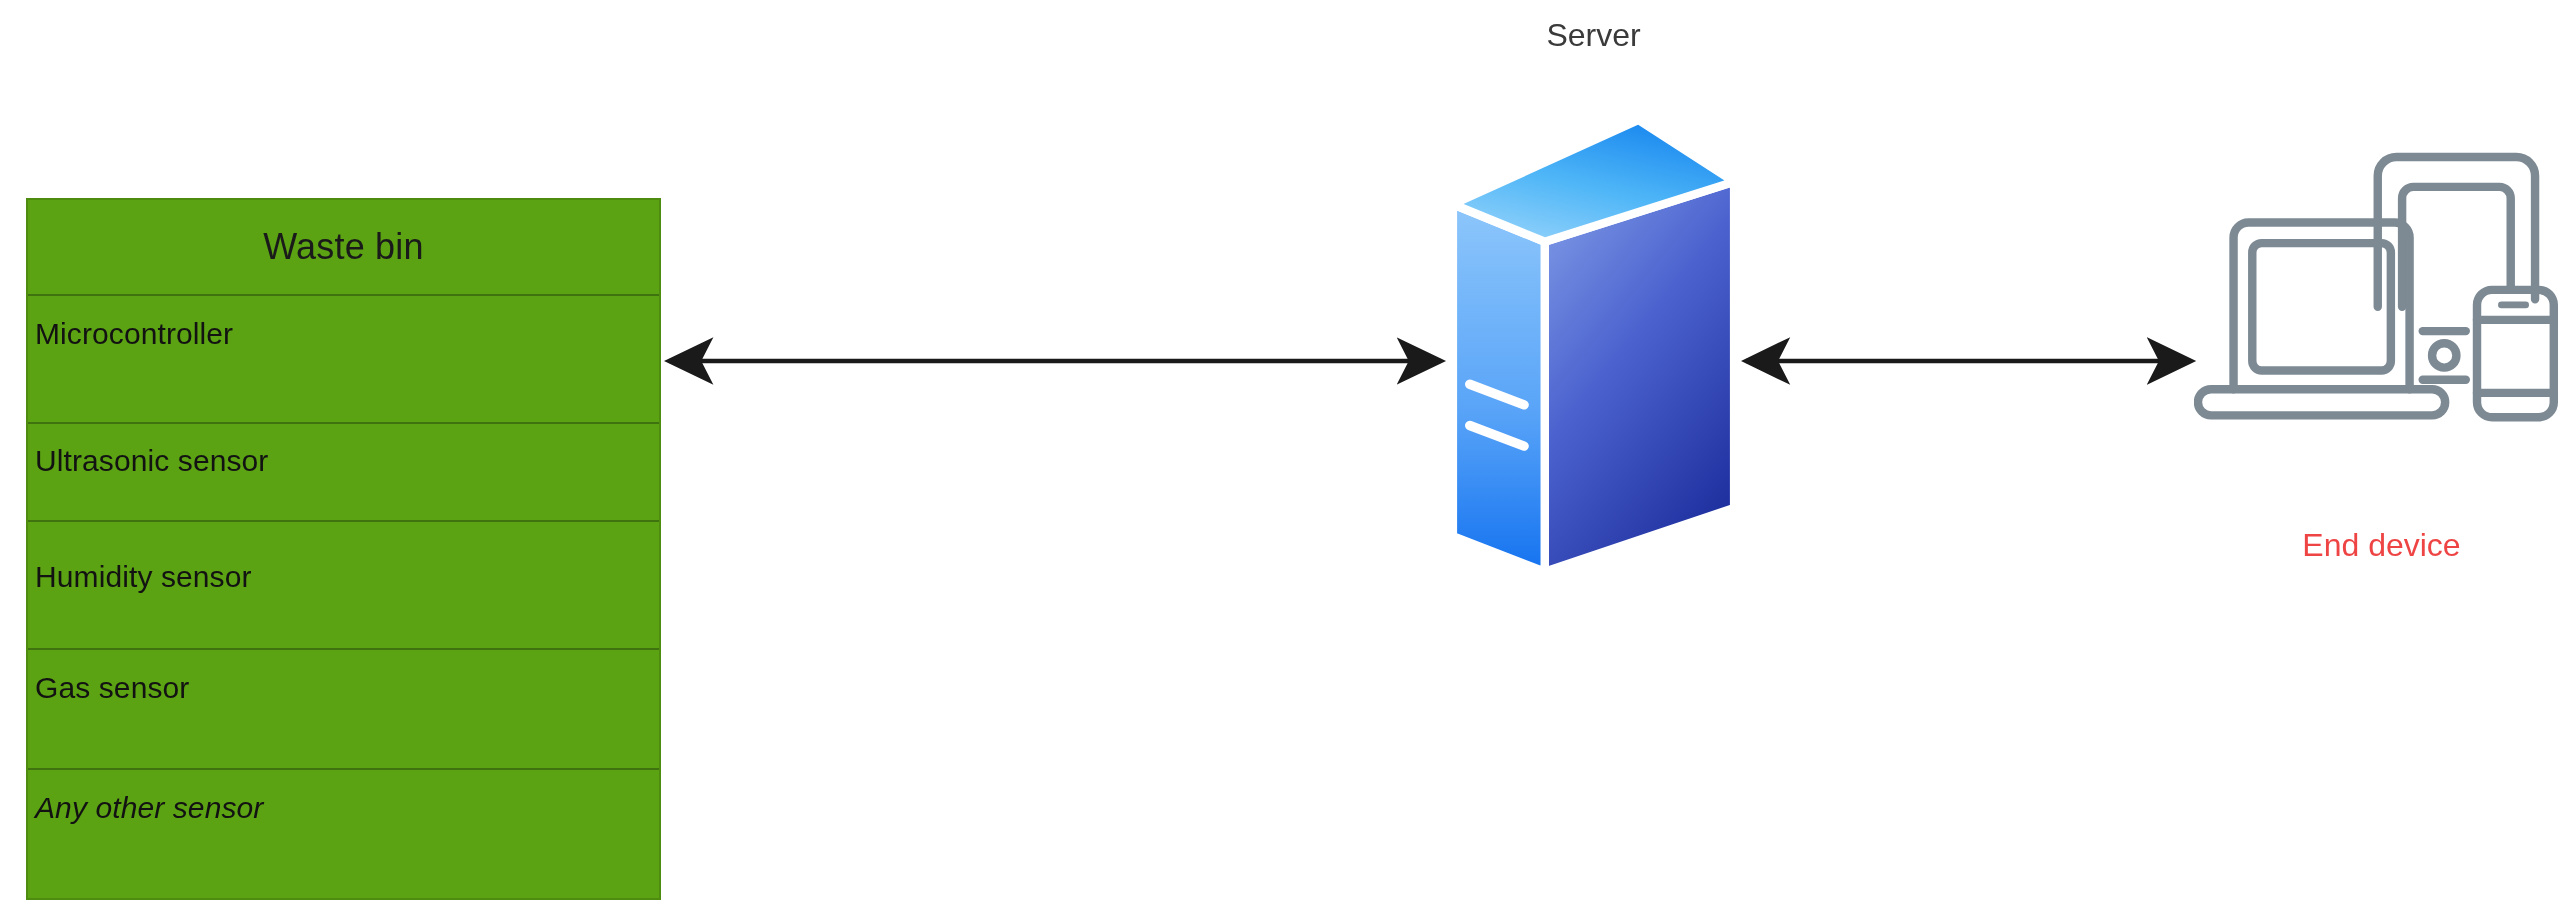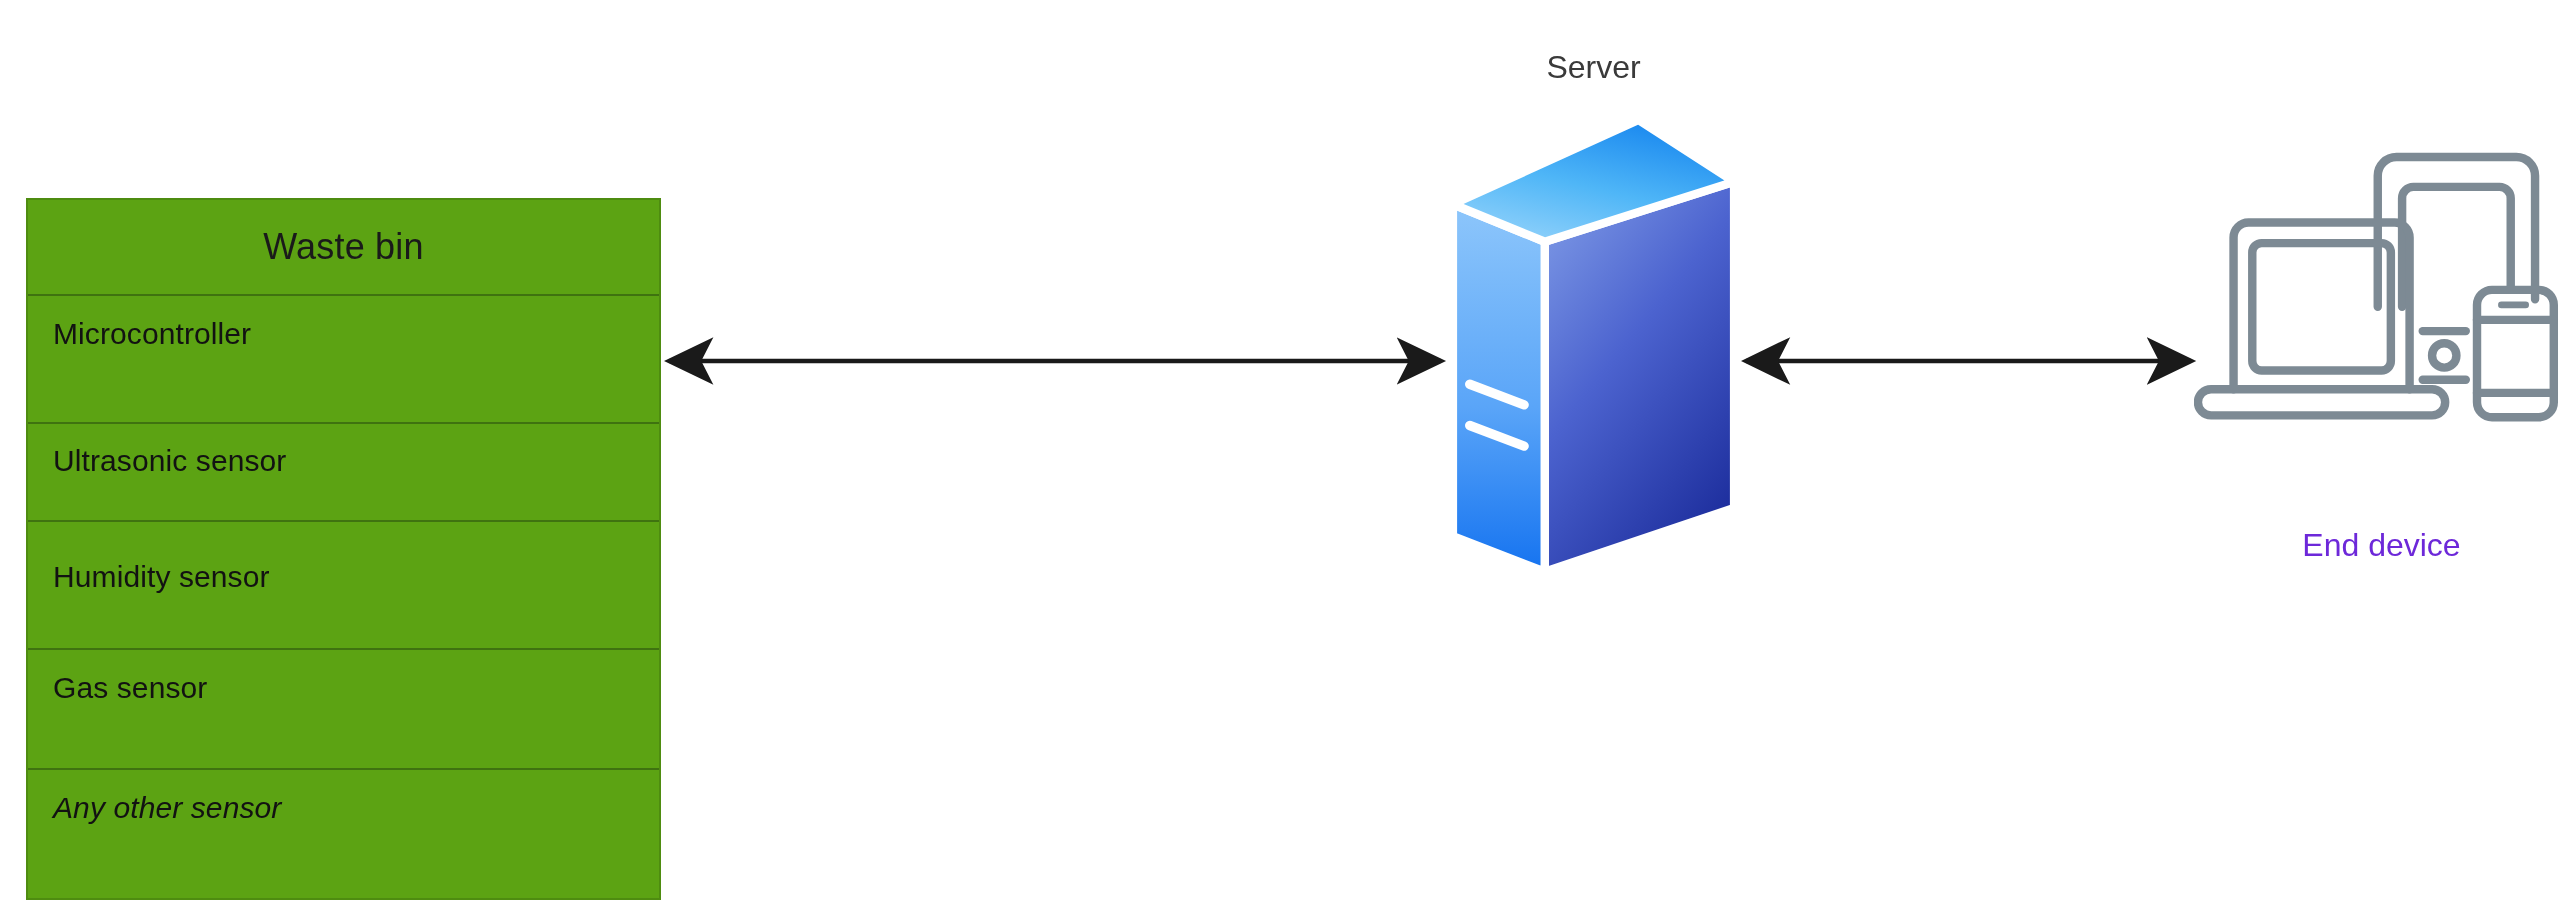--- a/index.html
+++ b/index.html
@@ -44,21 +44,21 @@
     display: flex;
     align-items: center;
     justify-content: center;
     color: #1a1a1a;
     font-size: 36px;
     letter-spacing: 0.2px;
   }
   .wb-row {
     box-sizing: border-box;
     border-bottom: 2.8px solid #3f7310;
-    padding-left: 25px;
+    padding-left: 7px;
     padding-top: 20.6px;
     color: #121212;
     font-size: 30px;
     letter-spacing: 0.1px;
   }
   .wb-row.r0 { height: 129px; }
   .wb-row.r1 { height: 99px; }
   .wb-row.r2 { height: 112px; margin-top: 17px; }
   .wb-row.r3 { height: 121px; }
   .wb-row.r4 { height: 129px; border-bottom: none; font-style: italic; }
@@ -80,21 +80,20 @@
     height: 619px;
   }
   #server-label {
     position: absolute;
     left: 0;
     top: 7.5px;
     width: 319px;
     text-align: center;
     font-size: 32px;
     color: #3a3a3a;
-    margin-top: 32px;
   }
   #server-icon {
     position: absolute;
     left: 0;
     top: 94px;
     width: 319px;
     height: 525px;
   }
 
   
@@ -112,21 +111,21 @@
     width: 375px;
     height: 412px;
   }
   #device-label {
     position: absolute;
     left: 0;
     top: 415px;
     width: 375px;
     text-align: center;
     font-size: 32px;
-    color: #6d28d9;
+    color: #ef4444;
   }
 </style>
 </head>
 <body>
 
 <div id="canvas">
 
   <div class="wastebin">
     <div class="wb-header">Waste bin</div>
     <div class="wb-row r0">Microcontroller</div>

